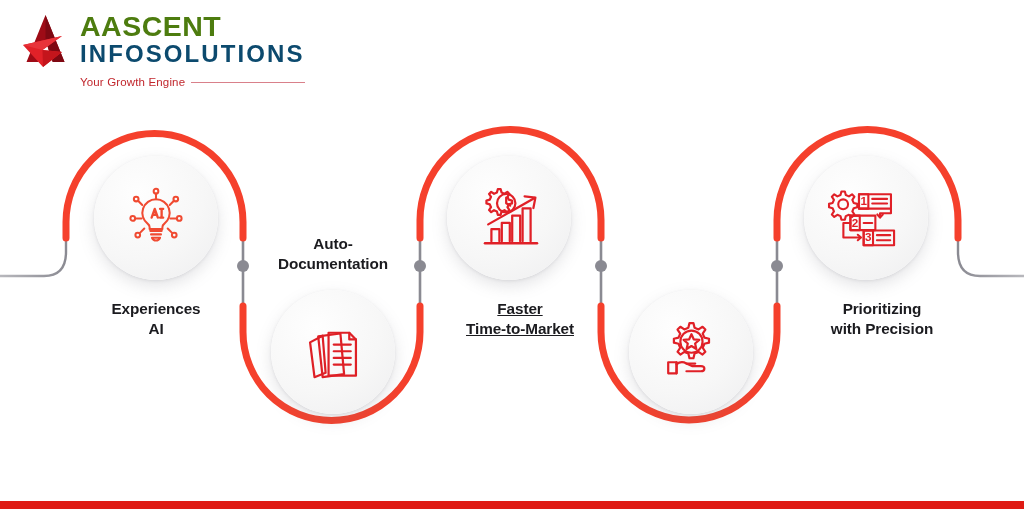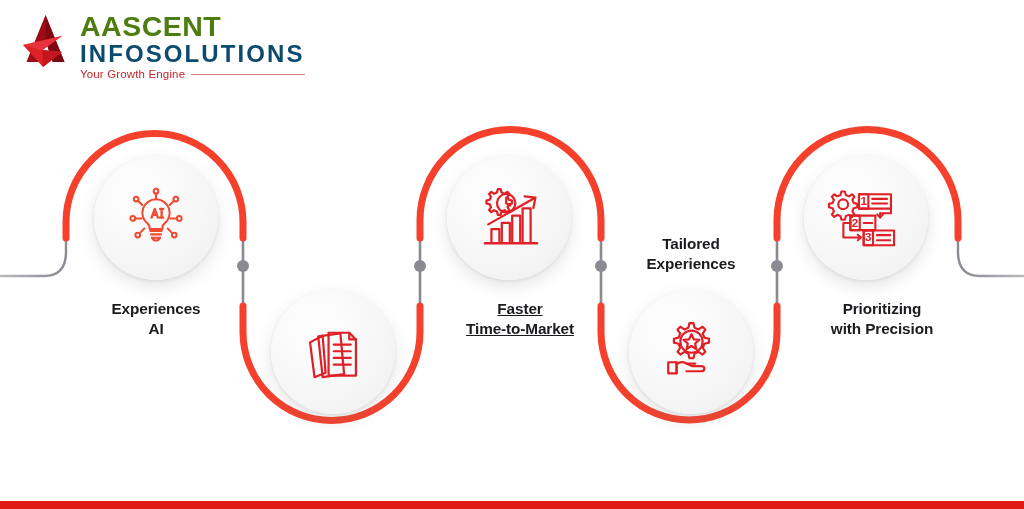--- a/index.html
+++ b/index.html
@@ -55,21 +55,21 @@
     font-size: 24px;
     font-weight: bold;
     letter-spacing: 2.1px;
     color: #0c4a6e;
     line-height: 1.05;
     white-space: nowrap;
   }
   .logo-tag-row {
     display: flex;
     align-items: center;
-    margin-top: 2px;
+    margin-top: 10px;
   }
   .logo-tagline {
     font-size: 11.5px;
     font-weight: normal;
     color: #C1272D;
     letter-spacing: 0.15px;
     white-space: nowrap;
   }
   .logo-tag-rule {
     height: 1px;
@@ -224,20 +224,22 @@
 
       <path d="M44 24 L72 24 L81 33 L81 82 L44 82 Z"></path>
       <path d="M72 24 L72 33 L81 33"></path>
 
       <path d="M51 40 L74 40"></path>
       <path d="M51 49 L74 49"></path>
       <path d="M51 58 L74 58"></path>
       <path d="M51 67 L74 67"></path>
     </svg>
   </div>
+  <div class="node-label" style="left:248px; top:234px; width:170px;">Auto-
+Documentation</div>
 
   <div class="node-circle" style="left:447px; top:156px; width:124px; height:124px;">
     <svg width="80" height="80" viewBox="0 0 100 100" fill="none" stroke="#E02027" stroke-width="2.8" stroke-linecap="round" stroke-linejoin="round">
 
       <path d="M36 14 l3.6 0 l1.1 4.2 l3.6 1.5 l3.6 -2.4 l2.6 2.6 l-2.4 3.6 l1.5 3.6 l4.2 1.1 l0 3.6 l-4.2 1.1 l-1.5 3.6 l2.4 3.6 l-2.6 2.6 l-3.6 -2.4 l-3.6 1.5 l-1.1 4.2 l-3.6 0 l-1.1 -4.2 l-3.6 -1.5 l-3.6 2.4 l-2.6 -2.6 l2.4 -3.6 l-1.5 -3.6 l-4.2 -1.1 l0 -3.6 l4.2 -1.1 l1.5 -3.6 l-2.4 -3.6 l2.6 -2.6 l3.6 2.4 l3.6 -1.5 z"></path>
 
       <circle cx="46.5" cy="31.5" r="11.5"></circle>
       <path d="M46.5 24.5 L46.5 31.5 L51.5 34.5"></path>
 
       <path d="M24 58 L82 25"></path>
@@ -262,22 +264,20 @@
       <circle cx="50.6" cy="36.4" r="14.6"></circle>
 
       <path d="M50.6 26.6 L53.6 33.3 L60.9 34 L55.4 38.8 L57 46 L50.6 42.2 L44.2 46 L45.8 38.8 L40.3 34 L47.6 33.3 Z"></path>
 
       <path d="M31 66 c4 -3 9 -3 13 -1 l8 3.6 l11 0 c3 0 4.6 1.6 4.6 3.4 c0 1.9 -1.6 3.3 -4.6 3.3 l-19 0"></path>
       <path d="M44 65.2 l11.5 0"></path>
       <path d="M31 63.5 l0 14.5"></path>
       <path d="M20 63.5 l11 0 l0 14.5 l-11 0 z"></path>
     </svg>
   </div>
-  <div class="node-label" style="left:607px; top:234px; width:168px;">Tailored
-Experiences</div>
 
   <div class="node-circle" style="left:804px; top:156px; width:124px; height:124px;">
     <svg width="78" height="78" viewBox="0 0 100 100" fill="none" stroke="#E02027" stroke-width="2.7" stroke-linecap="round" stroke-linejoin="round">
 
       <path d="M18.5 16 l4.4 0 l1.2 4.6 l4 1.7 l4 -2.7 l3.1 3.1 l-2.7 4 l1.7 4 l4.6 1.2 l0 4.4 l-4.6 1.2 l-1.7 4 l2.7 4 l-3.1 3.1 l-4 -2.7 l-4 1.7 l-1.2 4.6 l-4.4 0 l-1.2 -4.6 l-4 -1.7 l-4 2.7 l-3.1 -3.1 l2.7 -4 l-1.7 -4 l-4.6 -1.2 l0 -4.4 l4.6 -1.2 l1.7 -4 l-2.7 -4 l3.1 -3.1 l4 2.7 l4 -1.7 z"></path>
       <circle cx="20.7" cy="32.4" r="6.3"></circle>
 
       <path d="M41 19.5 L82 19.5 L82 38 L41 38 Z"></path>
       <path d="M41 19.5 L53 19.5 L53 38 L41 38 Z"></path>
       <text x="47" y="33" font-family="Liberation Sans, sans-serif" font-size="15" font-weight="bold" fill="#E02027" stroke="none" text-anchor="middle">1</text>

